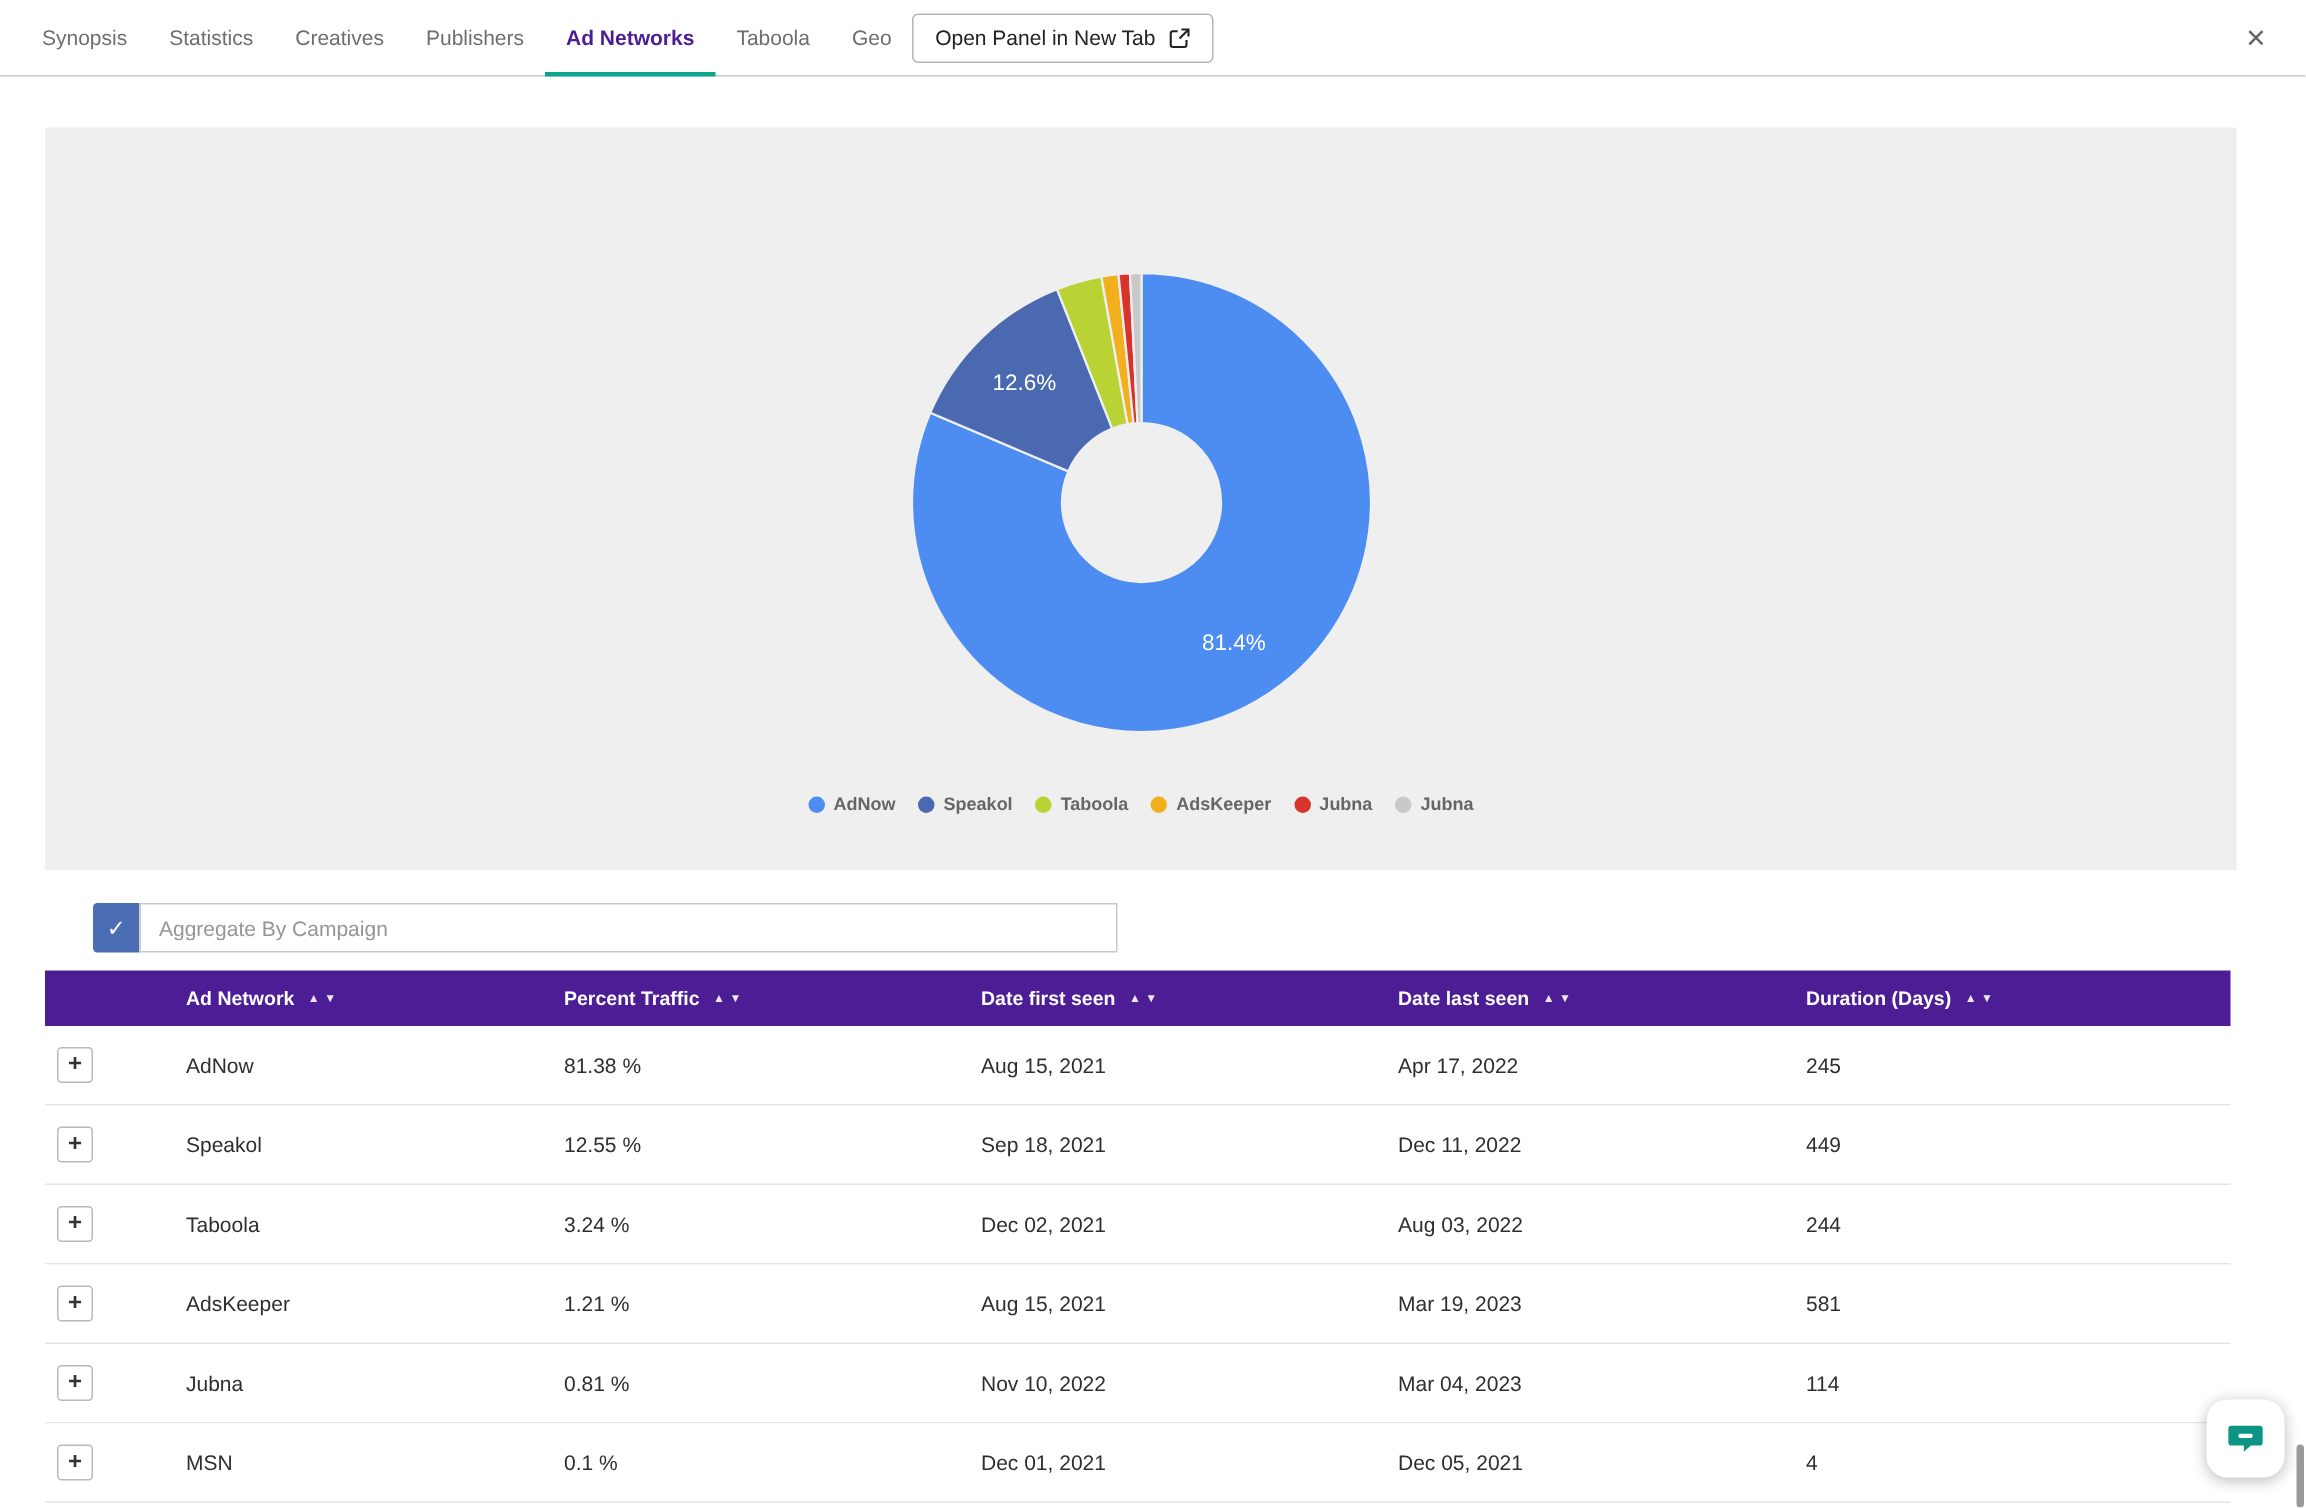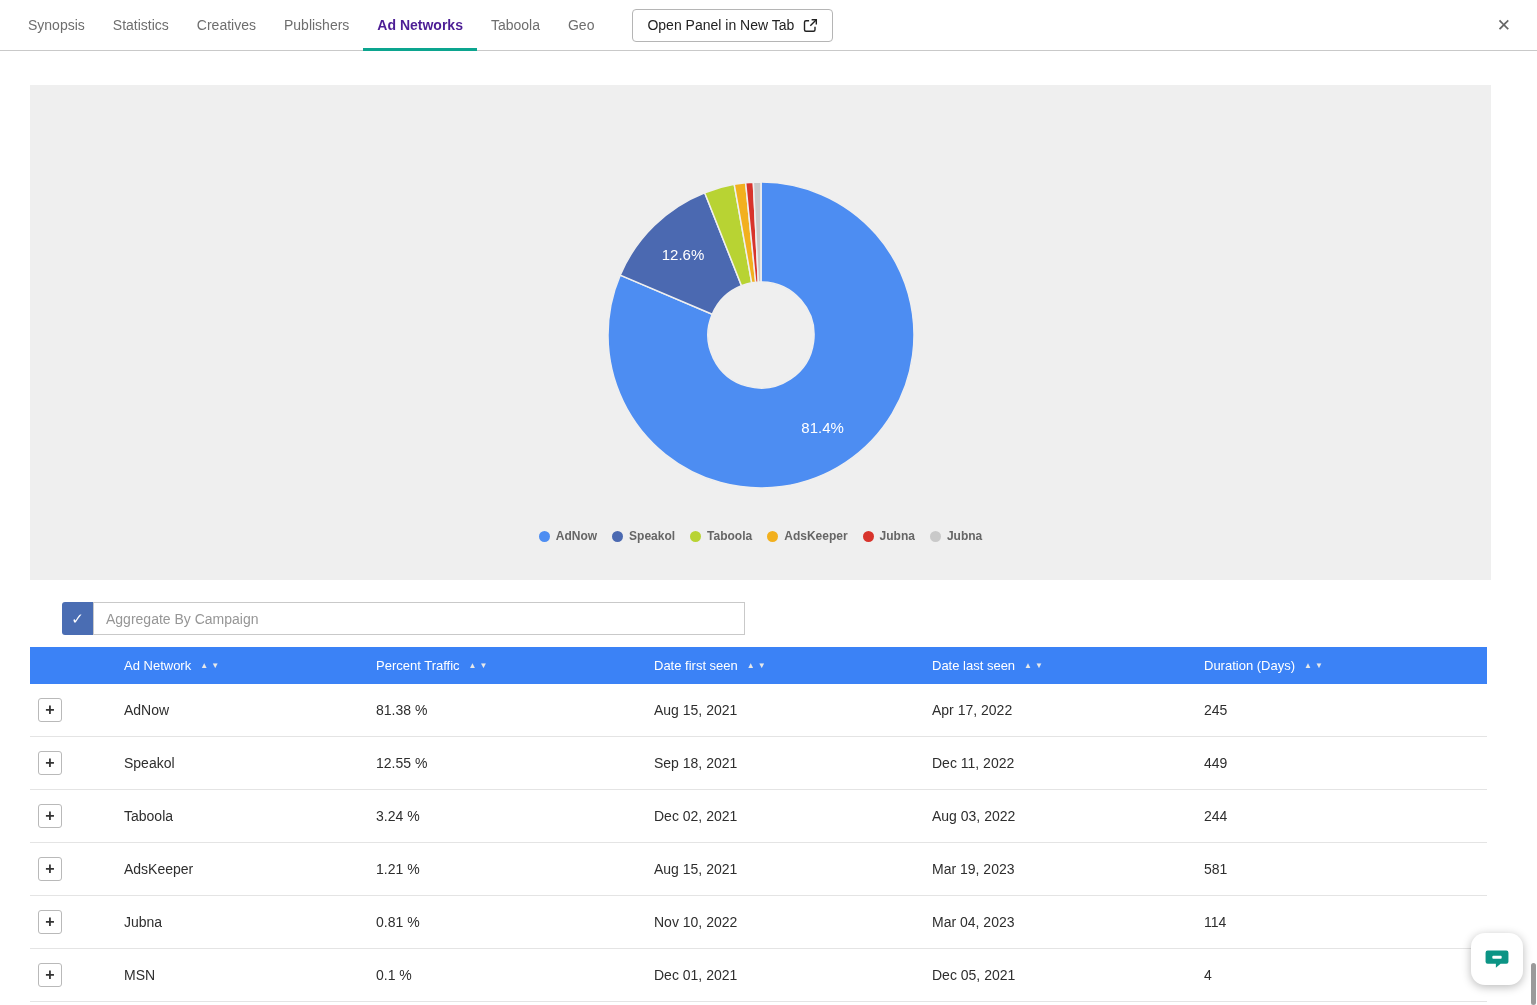--- a/index.html
+++ b/index.html
@@ -5,21 +5,21 @@
   * { box-sizing: border-box; margin: 0; padding: 0; }
   html, body { width: 1537px; height: 1005px; overflow: hidden; }
   body { font-family: "Liberation Sans", sans-serif; background: #fff; }
   .page { position: relative; width: 1537px; height: 1005px; overflow: hidden; }
 
   
   .topnav { display: flex; align-items: center; height: 51px; border-bottom: 1px solid #c9c9c9; padding-left: 14px; background: #fff; }
   .tabs { display: flex; align-items: flex-end; height: 51px; }
   .tab { padding: 0 14px; line-height: 51px; font-size: 14px; color: #6e6e6e; cursor: pointer; white-space: nowrap; }
   .tab.active { color: #4c1d95; font-weight: 700; box-shadow: inset 0 -3px 0 #0ca58f; }
-  .open-panel-btn { margin-left: 24px; height: 33px; padding: 0 14px; display: flex; align-items: center; gap: 9px;
+  .open-panel-btn { height: 33px; padding: 0 14px; display: flex; align-items: center; gap: 9px;
       border: 1px solid #b5b5b5; border-radius: 4px; background: #fff; font-size: 14px; color: #222;
       font-family: "Liberation Sans", sans-serif; cursor: pointer; }
   .ext-icon { width: 15px; height: 15px; }
   .close-btn { margin-left: auto; margin-right: 26px; font-size: 17px; color: #666; cursor: pointer; }
 
   
   .content { margin-left: 30px; width: 1461px; }
   .chart-panel { margin-top: 34px; height: 495px; background: #efefef; display: flex; flex-direction: column; align-items: center; }
   #pieSvg { width: 1460px; height: 430px; display: block; }
   .pie-label { fill: #ffffff; font-size: 15px; font-family: "Liberation Sans", sans-serif; }
@@ -34,21 +34,21 @@
   .agg-checkbox { width: 31px; height: 33px; flex: none; display: flex; align-items: center; justify-content: center;
       background: #d6d6d6; color: #fff; font-size: 15px; border-radius: 3px 0 0 3px; cursor: pointer; }
   .agg-checkbox.checked { background: #4a6db3; }
   .agg-input { flex: 1; height: 33px; border: 1px solid #c9c9c9; background: #fff; padding: 0 12px;
       font-size: 14px; color: #701a75; font-family: "Liberation Sans", sans-serif; }
   .agg-input::placeholder { color: #969696; opacity: 1; }
 
   
   .table { margin-top: 12px; width: 1457px; }
   .thead, .tr { display: grid; grid-template-columns: 94px 252px 278px 278px 272px auto; align-items: center; }
-  .thead { background: #3b82f6; color: #fff; height: 37px; font-size: 13px; font-weight: 400; }
+  .thead { background: #4c1d95; color: #fff; height: 37px; font-size: 13px; font-weight: 700; }
   .th { display: flex; align-items: center; gap: 9px; }
   .sorts { display: flex; gap: 3px; font-size: 8px; color: #e8e8e8; cursor: pointer; }
   .tr { height: 53px; border-bottom: 1px solid #e4e4e4; background: #fff; font-size: 14px; color: #2e2e2e; }
   .td { display: flex; align-items: center; }
   .plus-btn { width: 24px; height: 24px; margin-left: 8px; border: 1px solid #b9b9b9; border-radius: 3px; background: #fff;
       font-size: 16px; font-weight: 700; color: #333; line-height: 1; display: flex; align-items: center; justify-content: center;
       font-family: "Liberation Sans", sans-serif; cursor: pointer; }
 
   
   .chat-widget { position: absolute; right: 14px; bottom: 20px; width: 52px; height: 52px; background: #fff;

